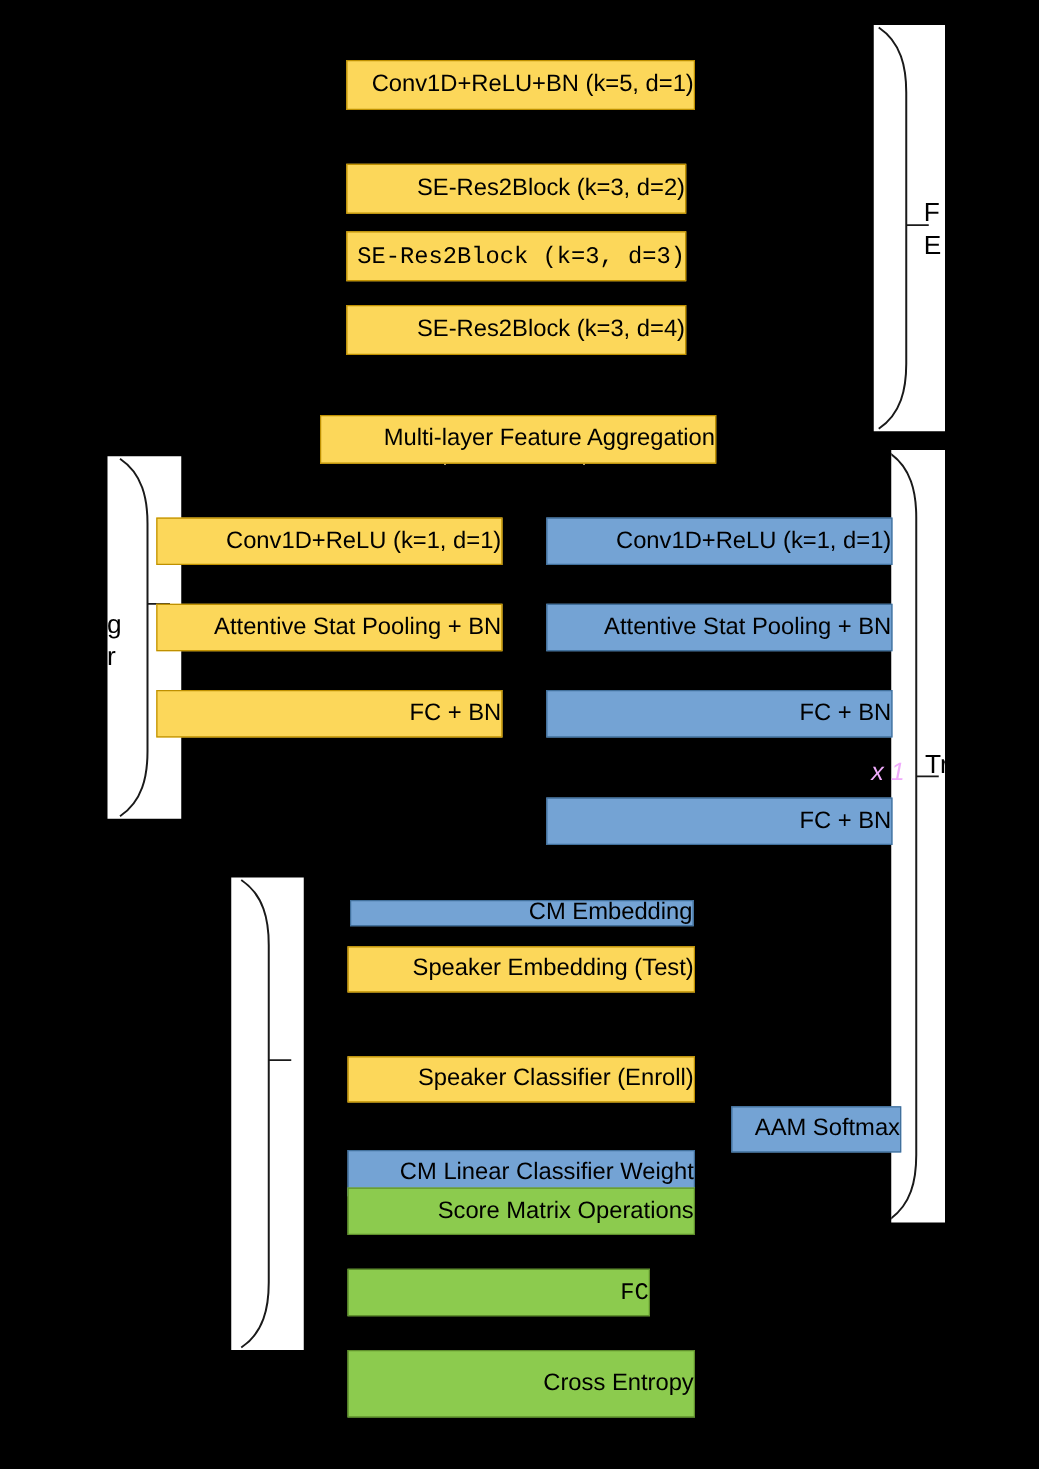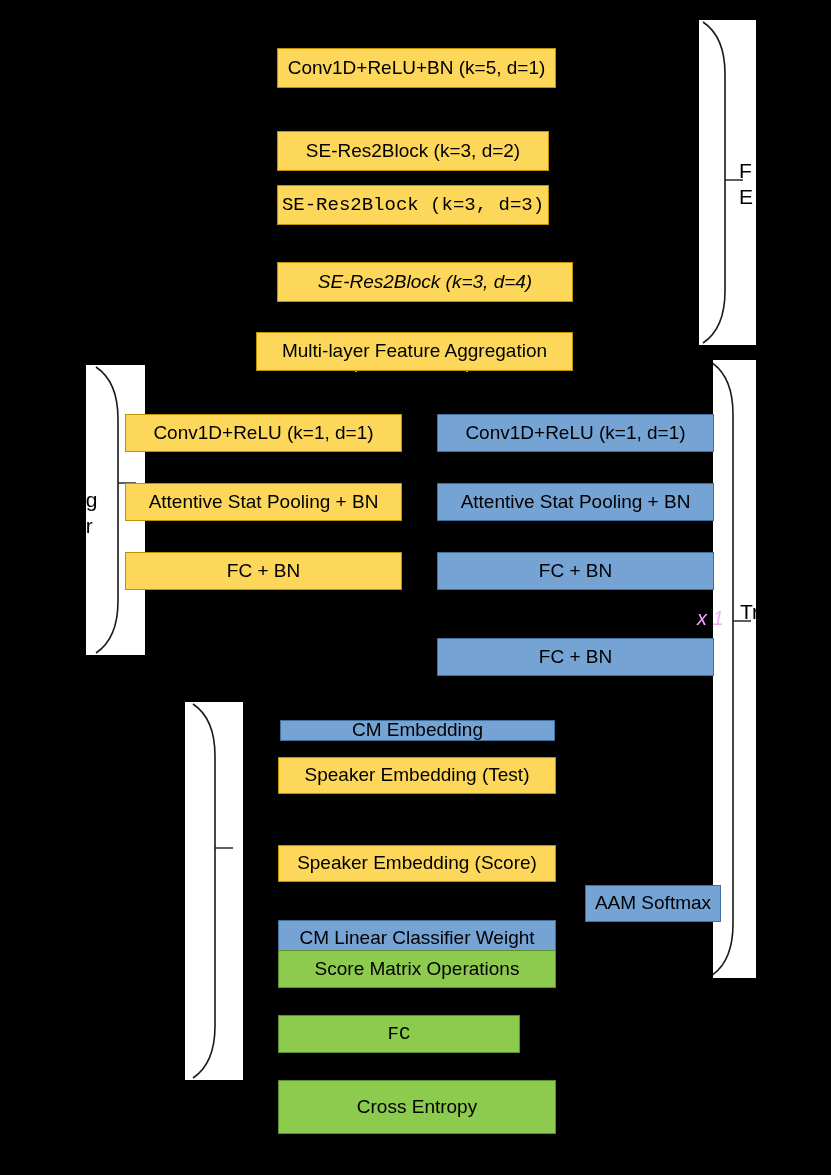--- a/index.html
+++ b/index.html
@@ -33,21 +33,21 @@
     line-height: 26px;
     white-space: nowrap;
     font-family: "Liberation Sans", sans-serif;
   }
   .block {
     position: absolute;
     box-sizing: border-box;
     border: 1px solid #7f6000;
     display: flex;
     align-items: center;
-    justify-content: center;
+    justify-content: flex-end;
     color: #000000;
     font-size: 19px;
     line-height: 1.1;
     text-align: center;
     white-space: nowrap;
     font-family: "Liberation Sans", sans-serif;
   }
   .block.yellow { background: #fcd75a; border-color: #bf9000; }
   .block.blue   { background: #74a3d4; border-color: #41709c; }
   .block.green  { background: #8ccb4e; border-color: #5f8f2c; }
@@ -119,21 +119,21 @@
   <div id="blocks">
       <div class="block yellow" style="left: 277px; top: 48px; width: 279px; height: 40px;">
         <span>Conv1D+ReLU+BN (k=5, d=1)</span>
       </div>
       <div class="block yellow" style="left: 277px; top: 131px; width: 272px; height: 40px;">
         <span>SE-Res2Block (k=3, d=2)</span>
       </div>
       <div class="block yellow" style="left: 277px; top: 185px; width: 272px; height: 40px; font-family: Liberation Mono, monospace;">
         <span>SE-Res2Block (k=3, d=3)</span>
       </div>
-      <div class="block yellow" style="left: 277px; top: 262px; width: 296px; height: 40px; font-style: italic;">
+      <div class="block yellow" style="left: 277px; top: 244px; width: 272px; height: 40px;">
         <span>SE-Res2Block (k=3, d=4)</span>
       </div>
       <div class="block yellow" style="left: 256px; top: 332px; width: 317px; height: 39px;">
         <span>Multi-layer Feature Aggregation</span>
       </div>
       <div class="block yellow" style="left: 125px; top: 414px; width: 277px; height: 38px;">
         <span>Conv1D+ReLU (k=1, d=1)</span>
       </div>
       <div class="block yellow" style="left: 125px; top: 483px; width: 277px; height: 38px;">
         <span>Attentive Stat Pooling + BN</span>
@@ -153,21 +153,21 @@
       <div class="block blue" style="left: 437px; top: 638px; width: 277px; height: 38px;">
         <span>FC + BN</span>
       </div>
       <div class="block blue" style="left: 280px; top: 720px; width: 275px; height: 21px;">
         <span>CM Embedding</span>
       </div>
       <div class="block yellow" style="left: 278px; top: 757px; width: 278px; height: 37px;">
         <span>Speaker Embedding (Test)</span>
       </div>
       <div class="block yellow" style="left: 278px; top: 845px; width: 278px; height: 37px;">
-        <span>Speaker Embedding (Score)</span>
+        <span>Speaker Classifier (Enroll)</span>
       </div>
       <div class="block blue" style="left: 278px; top: 884px; width: 278px; height: 37px; margin-top: 36px;">
         <span>CM Linear Classifier Weight</span>
       </div>
       <div class="block green" style="left: 278px; top: 950px; width: 278px; height: 38px;">
         <span>Score Matrix Operations</span>
       </div>
       <div class="block green" style="left: 278px; top: 1015px; width: 242px; height: 38px; font-family: Liberation Mono, monospace;">
         <span>FC</span>
       </div>

